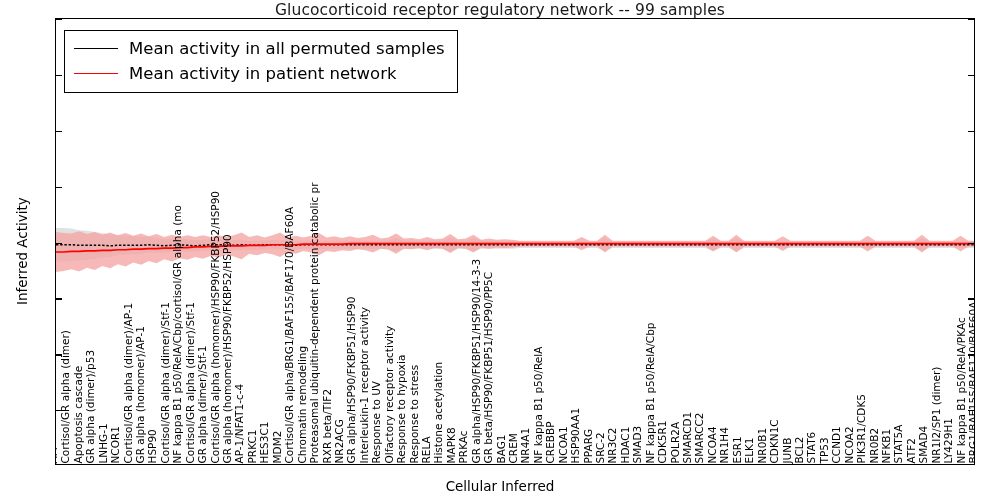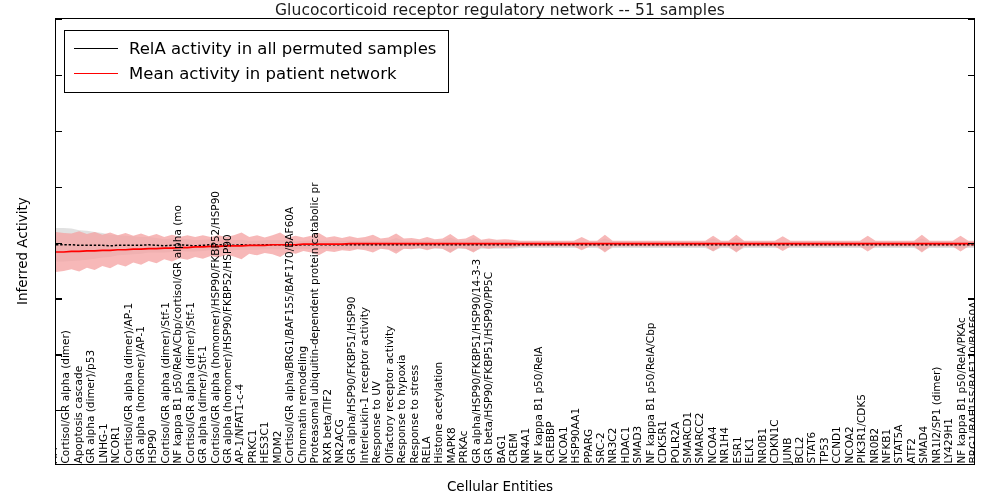--- a/index.html
+++ b/index.html
@@ -39,24 +39,24 @@
       pointer-events:none;overflow:hidden;}
   .xtick{position:absolute;bottom:2px;font-size:10.5px;color:#000;
       white-space:nowrap;transform-origin:left bottom;
       transform:rotate(-90deg) translateY(3.5px);line-height:10.5px;}
 </style>
 </head>
 <body>
 
 <div id="figure">
 
-  <div id="chart-title">Glucocorticoid receptor regulatory network -- 51 samples</div>
+  <div id="chart-title">Glucocorticoid receptor regulatory network -- 99 samples</div>
 
   <div id="ylabel">Inferred Activity</div>
-  <div id="xlabel">Cellular Entities</div>
+  <div id="xlabel">Cellular Inferred</div>
 
   <div id="plot-frame">
     <div id="data-layer">
         <svg width="920" height="447">
           <path d="M0.00,208.97L7.73,208.97L15.46,209.53L23.19,211.21L30.92,211.77L38.66,212.88L46.39,214.00L54.12,215.68L61.85,216.24L69.58,216.79L77.31,217.35L85.04,217.91L92.77,217.91L100.50,219.03L108.24,220.15L115.97,219.59L123.70,219.59L131.43,220.15L139.16,221.26L146.89,220.71L154.62,220.15L162.35,220.71L170.08,221.26L177.82,221.26L185.55,220.71L193.28,221.82L201.01,221.82L208.74,221.26L216.47,221.26L224.20,221.26L231.93,221.26L239.66,222.38L247.39,221.82L255.13,221.82L262.86,221.82L270.59,221.82L278.32,221.82L286.05,221.82L293.78,221.82L301.51,221.82L309.24,221.82L316.97,221.82L324.71,221.82L332.44,221.82L340.17,219.03L347.90,221.82L355.63,221.82L363.36,221.82L371.09,221.82L378.82,221.82L386.55,221.82L394.29,218.47L402.02,221.82L409.75,221.82L417.48,219.03L425.21,221.82L432.94,221.82L440.67,221.82L448.40,221.82L456.13,221.82L463.87,222.38L471.60,222.38L479.33,222.38L487.06,222.38L494.79,222.38L502.52,222.38L510.25,222.38L517.98,222.38L525.71,222.38L533.45,222.38L541.18,222.38L548.91,219.59L556.64,222.38L564.37,222.38L572.10,222.38L579.83,222.38L587.56,222.38L595.29,222.38L603.03,222.38L610.76,222.38L618.49,222.38L626.22,222.38L633.95,222.38L641.68,222.38L649.41,222.38L657.14,219.59L664.87,222.38L672.61,222.38L680.34,219.03L688.07,222.38L695.80,222.38L703.53,222.38L711.26,222.38L718.99,222.38L726.72,222.38L734.45,222.38L742.18,222.38L749.92,222.38L757.65,222.38L765.38,222.38L773.11,222.38L780.84,222.38L788.57,222.38L796.30,222.38L804.03,222.38L811.76,222.38L819.50,222.38L827.23,222.38L834.96,222.38L842.69,222.38L850.42,222.38L858.15,222.38L865.88,219.59L873.61,222.38L881.34,222.38L889.08,222.38L896.81,222.38L904.54,222.38L912.27,222.38L920.00,222.38L920.00,229.09L912.27,229.09L904.54,229.09L896.81,229.09L889.08,229.09L881.34,229.09L873.61,229.09L865.88,231.88L858.15,229.09L850.42,229.09L842.69,229.09L834.96,229.09L827.23,229.09L819.50,229.09L811.76,229.09L804.03,229.09L796.30,229.09L788.57,229.09L780.84,229.09L773.11,229.09L765.38,229.09L757.65,229.09L749.92,229.09L742.18,229.09L734.45,229.09L726.72,229.09L718.99,229.09L711.26,229.09L703.53,229.09L695.80,229.09L688.07,229.09L680.34,232.44L672.61,229.09L664.87,229.09L657.14,231.88L649.41,229.09L641.68,229.09L633.95,229.09L626.22,229.09L618.49,229.09L610.76,229.09L603.03,229.09L595.29,229.09L587.56,229.09L579.83,229.09L572.10,229.09L564.37,229.09L556.64,229.09L548.91,231.88L541.18,229.09L533.45,229.09L525.71,229.09L517.98,229.09L510.25,229.09L502.52,229.09L494.79,229.09L487.06,229.09L479.33,229.09L471.60,229.09L463.87,229.09L456.13,229.65L448.40,229.65L440.67,229.65L432.94,229.65L425.21,229.65L417.48,232.44L409.75,229.65L402.02,229.65L394.29,233.00L386.55,229.65L378.82,229.65L371.09,229.65L363.36,229.65L355.63,229.65L347.90,229.65L340.17,232.44L332.44,229.65L324.71,229.65L316.97,229.65L309.24,229.65L301.51,229.65L293.78,229.65L286.05,229.65L278.32,229.65L270.59,229.65L262.86,229.65L255.13,229.65L247.39,229.65L239.66,230.21L231.93,230.21L224.20,230.21L216.47,230.21L208.74,230.21L201.01,230.76L193.28,230.76L185.55,230.76L177.82,231.32L170.08,231.32L162.35,230.76L154.62,231.32L146.89,231.88L139.16,232.44L131.43,232.44L123.70,231.88L115.97,233.00L108.24,233.56L100.50,233.56L92.77,233.56L85.04,234.68L77.31,235.23L69.58,235.79L61.85,236.35L54.12,238.03L46.39,238.59L38.66,239.70L30.92,240.82L23.19,241.38L15.46,241.94L7.73,242.50L0.00,242.50Z" fill="#c8c8c8" fill-opacity="0.55" stroke="none"></path>
           <path d="M0.00,212.88L7.73,214.00L15.46,214.56L23.19,212.32L30.92,215.12L38.66,212.88L46.39,215.68L54.12,213.44L61.85,216.24L69.58,214.00L77.31,216.79L85.04,214.56L92.77,217.35L100.50,215.12L108.24,217.91L115.97,215.68L123.70,217.91L131.43,216.24L139.16,217.91L146.89,216.24L154.62,217.91L162.35,216.24L170.08,217.91L177.82,216.24L185.55,213.44L193.28,217.91L201.01,216.24L208.74,218.47L216.47,216.24L224.20,213.44L231.93,218.47L239.66,216.79L247.39,218.47L255.13,216.79L262.86,214.00L270.59,218.47L278.32,217.35L286.05,219.03L293.78,217.35L301.51,219.03L309.24,217.91L316.97,215.68L324.71,219.59L332.44,218.47L340.17,214.56L347.90,219.59L355.63,219.03L363.36,220.15L371.09,217.91L378.82,220.15L386.55,219.59L394.29,215.12L402.02,220.15L409.75,219.59L417.48,215.68L425.21,220.71L432.94,219.59L440.67,220.71L448.40,220.15L456.13,220.71L463.87,221.82L471.60,221.82L479.33,221.82L487.06,221.82L494.79,221.82L502.52,221.82L510.25,221.82L517.98,221.82L525.71,217.91L533.45,221.82L541.18,221.82L548.91,215.68L556.64,221.82L564.37,221.82L572.10,221.82L579.83,221.82L587.56,221.82L595.29,221.82L603.03,221.82L610.76,221.82L618.49,221.82L626.22,221.82L633.95,221.82L641.68,221.82L649.41,221.82L657.14,216.79L664.87,221.82L672.61,221.82L680.34,215.68L688.07,221.82L695.80,221.82L703.53,221.82L711.26,221.82L718.99,221.82L726.72,217.35L734.45,221.82L742.18,221.82L749.92,221.82L757.65,221.82L765.38,221.82L773.11,221.82L780.84,221.82L788.57,221.82L796.30,221.82L804.03,221.82L811.76,216.79L819.50,221.82L827.23,221.82L834.96,221.82L842.69,221.82L850.42,221.82L858.15,221.82L865.88,215.68L873.61,221.82L881.34,221.82L889.08,221.82L896.81,221.82L904.54,216.79L912.27,221.82L920.00,221.82L920.00,227.41L912.27,227.41L904.54,232.44L896.81,227.41L889.08,227.41L881.34,227.41L873.61,227.41L865.88,233.56L858.15,227.41L850.42,227.41L842.69,227.41L834.96,227.41L827.23,227.41L819.50,227.41L811.76,232.44L804.03,227.41L796.30,227.41L788.57,227.41L780.84,227.41L773.11,227.41L765.38,227.41L757.65,227.41L749.92,227.41L742.18,227.41L734.45,227.41L726.72,231.88L718.99,227.41L711.26,227.41L703.53,227.41L695.80,227.41L688.07,227.41L680.34,233.56L672.61,227.41L664.87,227.41L657.14,232.44L649.41,227.41L641.68,227.41L633.95,227.41L626.22,227.41L618.49,227.41L610.76,227.41L603.03,227.41L595.29,227.41L587.56,227.41L579.83,227.41L572.10,227.41L564.37,227.41L556.64,227.41L548.91,233.56L541.18,227.41L533.45,227.41L525.71,231.32L517.98,227.41L510.25,227.41L502.52,227.41L494.79,227.41L487.06,227.41L479.33,227.41L471.60,227.41L463.87,227.41L456.13,228.53L448.40,229.09L440.67,228.53L432.94,229.65L425.21,228.53L417.48,233.56L409.75,229.65L402.02,229.09L394.29,234.12L386.55,229.65L378.82,229.09L371.09,231.32L363.36,229.09L355.63,230.21L347.90,229.65L340.17,234.68L332.44,230.76L324.71,229.65L316.97,233.56L309.24,231.32L301.51,230.21L293.78,231.88L286.05,231.32L278.32,233.00L270.59,231.88L262.86,236.35L255.13,233.56L247.39,231.88L239.66,234.68L231.93,233.00L224.20,238.03L216.47,235.23L208.74,234.12L201.01,236.35L193.28,234.68L185.55,240.26L177.82,237.47L170.08,235.79L162.35,238.59L154.62,236.91L146.89,239.70L139.16,238.03L131.43,240.82L123.70,239.15L115.97,242.50L108.24,240.26L100.50,244.17L92.77,241.94L85.04,245.85L77.31,243.62L69.58,247.53L61.85,245.29L54.12,249.20L46.39,246.97L38.66,250.88L30.92,248.64L23.19,252.55L15.46,250.32L7.73,252.00L0.00,253.11Z" fill="#f4a0a0" fill-opacity="0.75" stroke="none"></path>
           <path d="M0.00,225.74L7.73,225.74L15.46,225.74L23.19,226.29L30.92,226.29L38.66,226.29L46.39,226.29L54.12,226.85L61.85,226.29L69.58,226.29L77.31,226.29L85.04,226.29L92.77,225.74L100.50,226.29L108.24,226.85L115.97,226.29L123.70,225.74L131.43,226.29L139.16,226.85L146.89,226.29L154.62,225.74L162.35,225.74L170.08,226.29L177.82,226.29L185.55,225.74L193.28,226.29L201.01,226.29L208.74,225.74L216.47,225.74L224.20,225.74L231.93,225.74L239.66,226.29L247.39,225.74L255.13,225.74L262.86,225.74L270.59,225.74L278.32,225.74L286.05,225.74L293.78,225.74L301.51,225.74L309.24,225.74L316.97,225.74L324.71,225.74L332.44,225.74L340.17,225.74L347.90,225.74L355.63,225.74L363.36,225.74L371.09,225.74L378.82,225.74L386.55,225.74L394.29,225.74L402.02,225.74L409.75,225.74L417.48,225.74L425.21,225.74L432.94,225.74L440.67,225.74L448.40,225.74L456.13,225.74L463.87,225.74L471.60,225.74L479.33,225.74L487.06,225.74L494.79,225.74L502.52,225.74L510.25,225.74L517.98,225.74L525.71,225.74L533.45,225.74L541.18,225.74L548.91,225.74L556.64,225.74L564.37,225.74L572.10,225.74L579.83,225.74L587.56,225.74L595.29,225.74L603.03,225.74L610.76,225.74L618.49,225.74L626.22,225.74L633.95,225.74L641.68,225.74L649.41,225.74L657.14,225.74L664.87,225.74L672.61,225.74L680.34,225.74L688.07,225.74L695.80,225.74L703.53,225.74L711.26,225.74L718.99,225.74L726.72,225.74L734.45,225.74L742.18,225.74L749.92,225.74L757.65,225.74L765.38,225.74L773.11,225.74L780.84,225.74L788.57,225.74L796.30,225.74L804.03,225.74L811.76,225.74L819.50,225.74L827.23,225.74L834.96,225.74L842.69,225.74L850.42,225.74L858.15,225.74L865.88,225.74L873.61,225.74L881.34,225.74L889.08,225.74L896.81,225.74L904.54,225.74L912.27,225.74L920.00,225.74" fill="none" stroke="#000000" stroke-width="1.5" stroke-dasharray="2.4,1.8"></path>
           <path d="M0.00,233.00L7.73,233.00L15.46,232.44L23.19,232.44L30.92,231.88L38.66,231.88L46.39,231.32L54.12,231.32L61.85,230.76L69.58,230.76L77.31,230.21L85.04,230.21L92.77,229.65L100.50,229.65L108.24,229.09L115.97,229.09L123.70,228.53L131.43,228.53L139.16,227.97L146.89,227.97L154.62,227.41L162.35,227.41L170.08,226.85L177.82,226.85L185.55,226.85L193.28,226.29L201.01,226.29L208.74,226.29L216.47,225.74L224.20,225.74L231.93,225.74L239.66,225.74L247.39,225.18L255.13,225.18L262.86,225.18L270.59,225.18L278.32,225.18L286.05,225.18L293.78,224.62L301.51,224.62L309.24,224.62L316.97,224.62L324.71,224.62L332.44,224.62L340.17,224.62L347.90,224.62L355.63,224.62L363.36,224.62L371.09,224.62L378.82,224.62L386.55,224.62L394.29,224.62L402.02,224.62L409.75,224.62L417.48,224.62L425.21,224.62L432.94,224.62L440.67,224.62L448.40,224.62L456.13,224.62L463.87,224.62L471.60,224.62L479.33,224.62L487.06,224.62L494.79,224.62L502.52,224.62L510.25,224.62L517.98,224.62L525.71,224.62L533.45,224.62L541.18,224.62L548.91,224.62L556.64,224.62L564.37,224.62L572.10,224.62L579.83,224.62L587.56,224.62L595.29,224.62L603.03,224.62L610.76,224.62L618.49,224.62L626.22,224.62L633.95,224.62L641.68,224.62L649.41,224.62L657.14,224.62L664.87,224.62L672.61,224.62L680.34,224.62L688.07,224.62L695.80,224.62L703.53,224.62L711.26,224.62L718.99,224.62L726.72,224.62L734.45,224.62L742.18,224.62L749.92,224.62L757.65,224.62L765.38,224.62L773.11,224.62L780.84,224.62L788.57,224.62L796.30,224.62L804.03,224.62L811.76,224.62L819.50,224.62L827.23,224.62L834.96,224.62L842.69,224.62L850.42,224.62L858.15,224.62L865.88,224.62L873.61,224.62L881.34,224.62L889.08,224.62L896.81,224.62L904.54,224.62L912.27,224.62L920.00,224.62" fill="none" stroke="#ff0000" stroke-width="1.7"></path>
         </svg>
       </div>
@@ -155,21 +155,21 @@
       <div class="xtick" style="left: 870.27px;">SMAD4</div>
       <div class="xtick" style="left: 882.7px;">NR1I2/SP1 (dimer)</div>
       <div class="xtick" style="left: 895.14px;">LY429H1</div>
       <div class="xtick" style="left: 907.57px;">NF kappa B1 p50/RelA/PKAc</div>
       <div class="xtick" style="left: 920px;">BRG1/BAF155/BAF170/BAF60A</div>
     </div>
 
   <div id="legend">
     <div class="legend-row">
       <span class="legend-swatch"></span>
-      <span class="legend-text">RelA activity in all permuted samples</span>
+      <span class="legend-text">Mean activity in all permuted samples</span>
     </div>
     <div class="legend-row">
       <span class="legend-swatch red"></span>
       <span class="legend-text">Mean activity in patient network</span>
     </div>
   </div>
 
 </div>
 
 </body></html>

